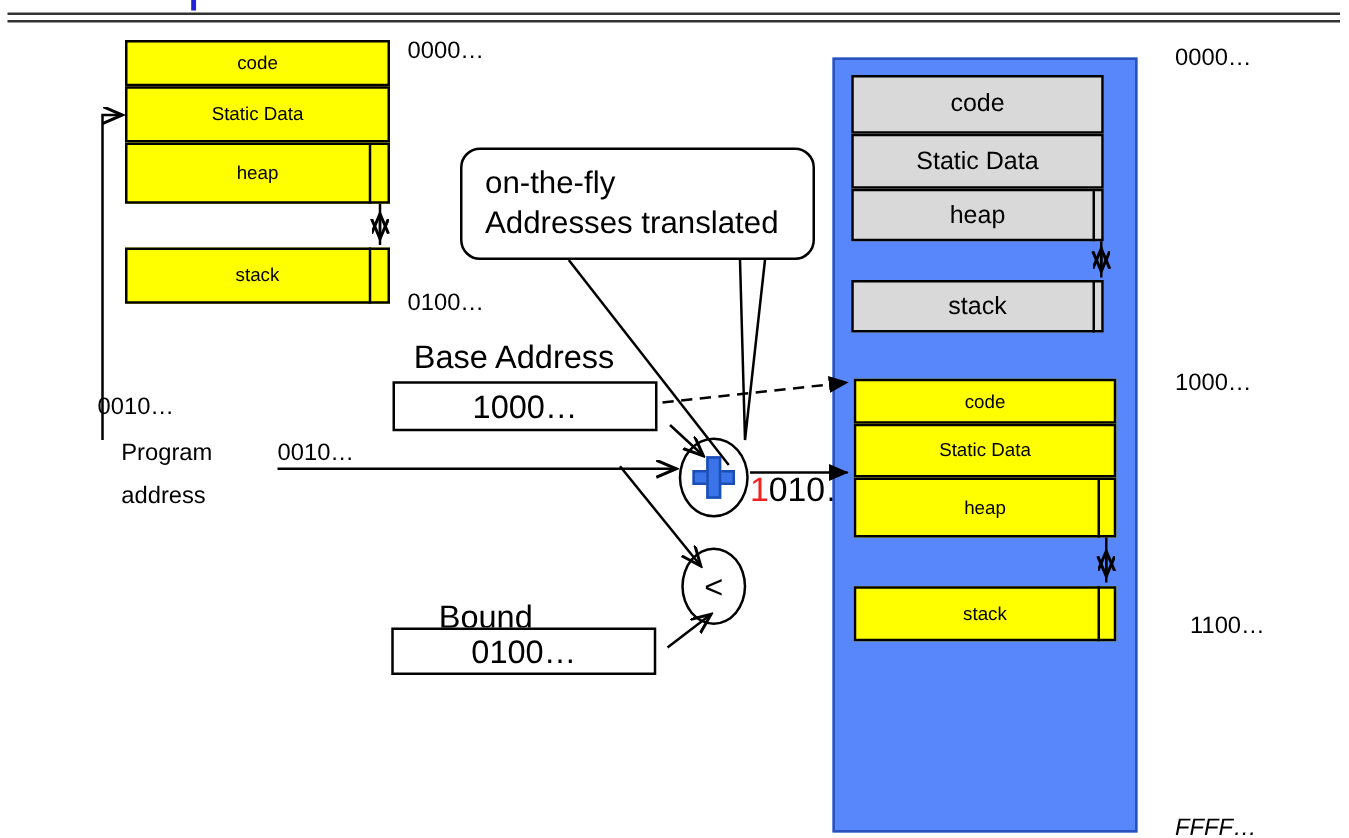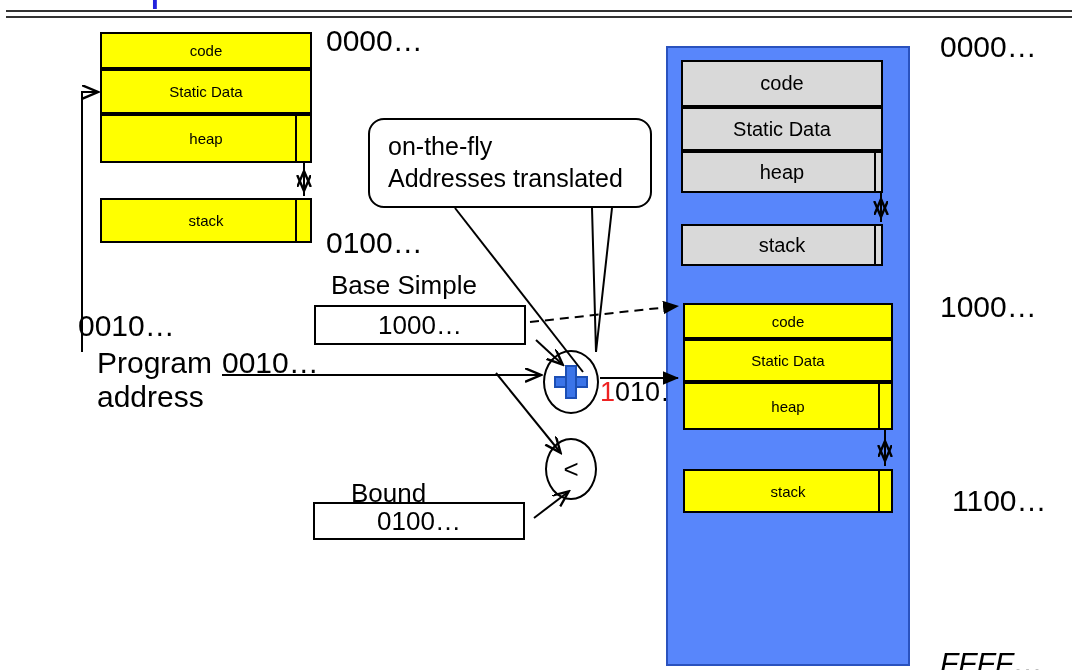--- a/index.html
+++ b/index.html
@@ -60,21 +60,21 @@
   
   .vdiv {
     position: absolute;
     width: 0;
     border-left: 2px solid #000000;
   }
 
   
   .addr {
     position: absolute;
-    font-size: 30px;
+    font-size: 19px;
     line-height: 30px;
     white-space: nowrap;
   }
 
   
   .valbox {
     position: absolute;
     box-sizing: border-box;
     border: 2px solid #000000;
     background: #ffffff;
@@ -196,21 +196,21 @@
 
   <div class="addr" style="left:78px; top:311px;">0010…</div>
   <div class="addr" style="left:97px; top:348px;">Program</div>
   <div class="addr" style="left:97px; top:382px;">address</div>
 
   <div id="callout">
     <div>on-the-fly</div>
     <div>Addresses translated</div>
   </div>
 
-  <div class="fieldlabel" style="left:331px; top:270px;">Base Simple</div>
+  <div class="fieldlabel" style="left:331px; top:270px;">Base Address</div>
   <div class="valbox" style="left:314px; top:305px; width:212px; height:40px;">
     <span>1000…</span>
   </div>
 
   <div class="fieldlabel" style="left:351px; top:478px;">Bound</div>
   <div class="valbox" style="left:313px; top:502px; width:212px; height:38px;">
     <span>0100…</span>
   </div>
 
   <div class="addr" style="left:222px; top:348px;">0010…</div>

